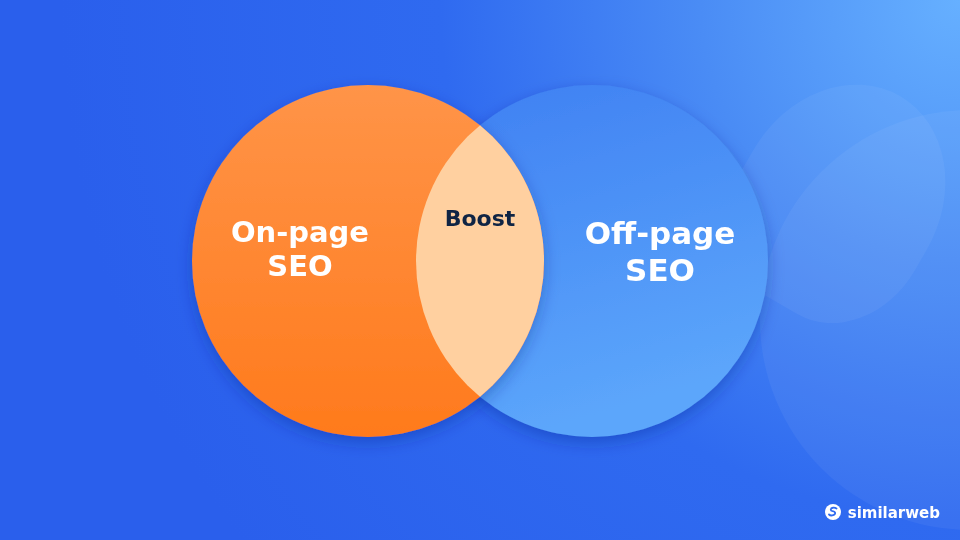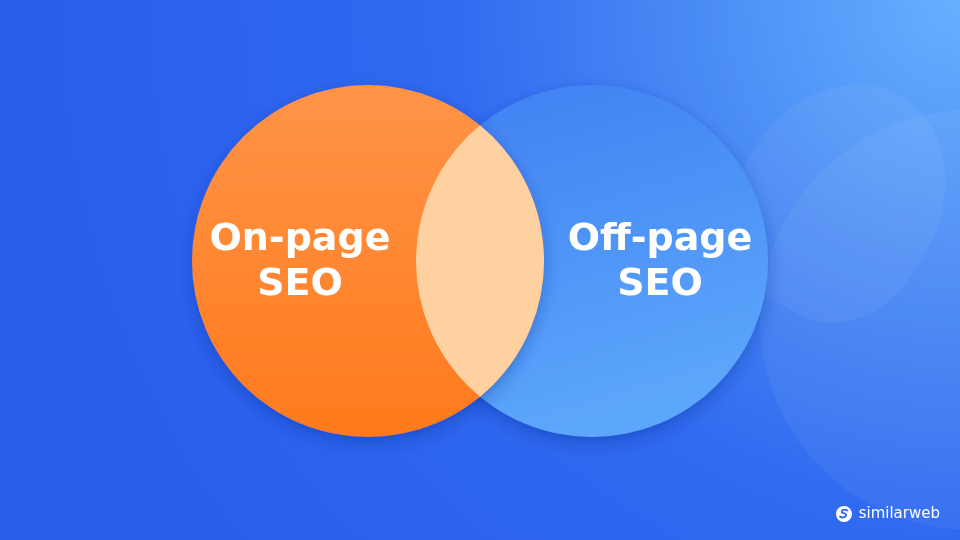--- a/index.html
+++ b/index.html
@@ -5,24 +5,24 @@
   html, body { margin:0; padding:0; }
   body { width:960px; height:540px; overflow:hidden; position:relative;
     font-family: "DejaVu Sans", sans-serif;
     background: radial-gradient(circle at 960px 0px, #66b0ff 0px, #4a8cf5 260px, #2f6af0 520px, #2a5fec 900px);
   }
   .bg-shape { position:absolute; border-radius:50%; background: rgba(255,255,255,0.05); }
   .bg-a { left:740px; top:80px; width:200px; height:240px; border-radius:50% 50% 40% 40%; transform: rotate(30deg); }
   .bg-b { left:760px; top:110px; width:420px; height:420px; }
   .venn { position:absolute; left:0; top:0; width:960px; height:540px; }
   .lbl { position:absolute; text-align:center; font-weight:bold; line-height:1.18; }
-  .lbl-left { left:200px; width:200px; top:215px; color:#ffffff; font-size:38px; }
-  .lbl-right { left:560px; width:200px; top:215px; color:#ffffff; font-size:38px; }
+  .lbl-left { left:200px; width:200px; top:215px; color:#ffffff; font-size:29px; }
+  .lbl-right { left:560px; width:200px; top:215px; color:#ffffff; font-size:31px; }
   .lbl-mid { left:400px; width:160px; top:205px; color:#0f2444; font-size:22px; line-height:1.3; }
-  .logo { position:absolute; right:20px; bottom:18px; display:flex; align-items:flex-end; gap:7px; color:#ffffff; font-weight:normal; font-size:15px; }
+  .logo { position:absolute; right:20px; bottom:18px; display:flex; align-items:flex-start; gap:7px; color:#ffffff; font-weight:bold; font-size:15px; }
   .logo svg { display:block; }
 </style>
 </head>
 <body>
 
 <div class="bg-shape bg-a"></div>
 <div class="bg-shape bg-b"></div>
 
 <svg class="venn" viewBox="0 0 960 540">
   <defs>
@@ -45,20 +45,21 @@
   <circle cx="368" cy="261" r="176" fill="url(#gOrange)" filter="url(#shadow)"></circle>
   <circle cx="592" cy="261" r="176" fill="#ffd0a0" clip-path="url(#clipLeft)"></circle>
 </svg>
 
 <div class="lbl lbl-left">
   <div>On-page</div>
   <div>SEO</div>
 </div>
 
 <div class="lbl lbl-mid">
+  <div>Boost</div>
 </div>
 
 <div class="lbl lbl-right">
   <div>Off-page</div>
   <div>SEO</div>
 </div>
 
 <div class="logo">
   <svg width="16" height="16" viewBox="0 0 16 16">
     <circle cx="8" cy="8" r="8" fill="#ffffff"></circle>

